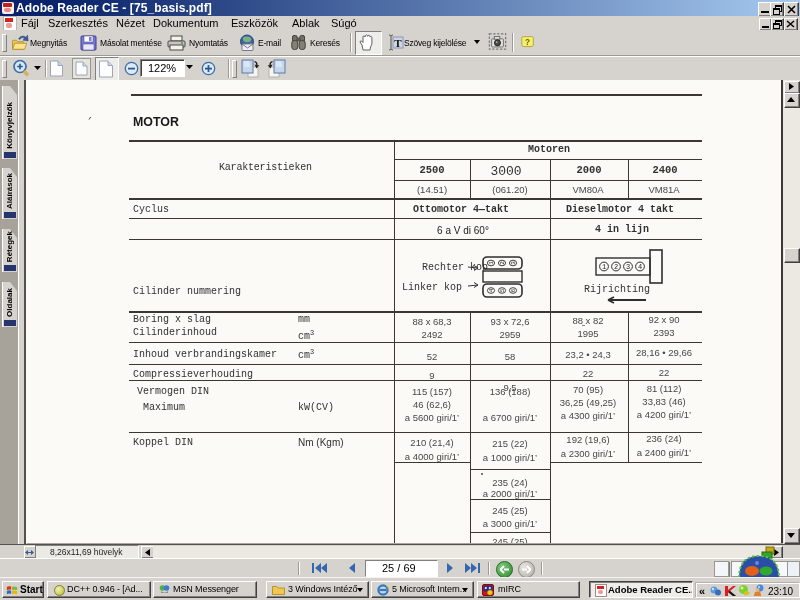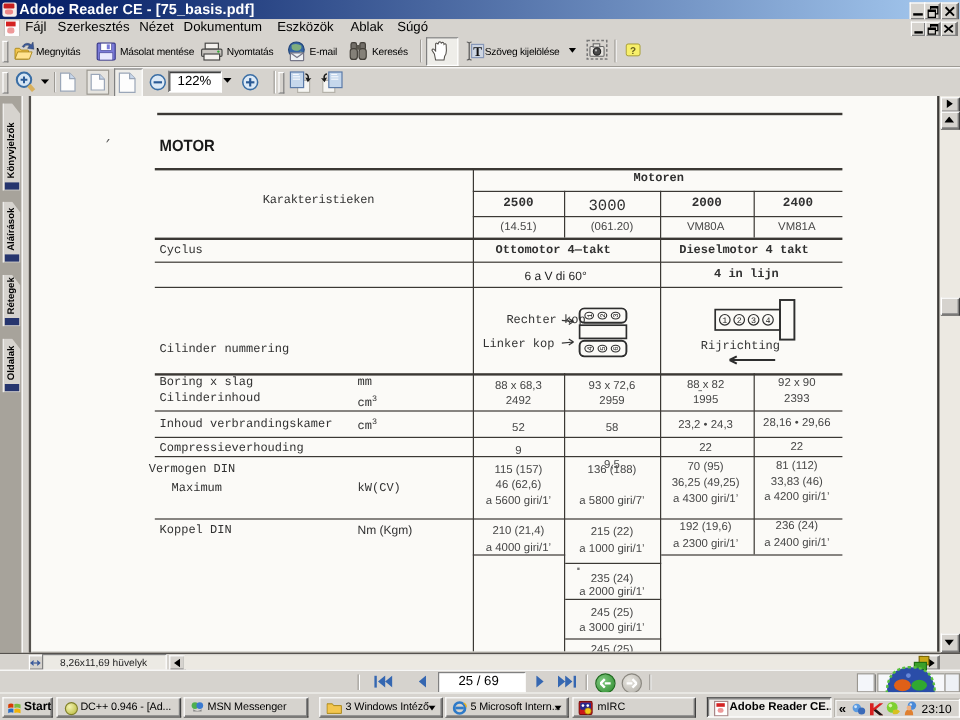--- a/index.html
+++ b/index.html
@@ -371,28 +371,28 @@
     <div class="sv" style="left:484px;top:271px;transform:translateX(-50%);">58</div>
     <div class="sv" style="left:562px;top:269px;transform:translateX(-50%);">23,2 • 24,3</div>
     <div class="sv" style="left:638px;top:267px;transform:translateX(-50%);">28,16 • 29,66</div>
 
     <div class="mt" style="left:107px;top:289px;font-size:10px;">Compressieverhouding</div>
     <div class="sv" style="left:406px;top:290px;transform:translateX(-50%);">9</div>
     <div class="sv" style="left:484px;top:302px;transform:translateX(-50%);">9,5</div>
     <div class="sv" style="left:562px;top:288px;transform:translateX(-50%);">22</div>
     <div class="sv" style="left:638px;top:287px;transform:translateX(-50%);">22</div>
 
-    <div class="mt" style="left:98px;top:306px;font-size:10px;">Vermogen DIN</div>
+    <div class="mt" style="left:111px;top:306px;font-size:10px;">Vermogen DIN</div>
     <div class="mt" style="left:117px;top:322px;font-size:10px;">Maximum</div>
     <div class="mt" style="left:272px;top:322px;font-size:10px;">kW(CV)</div>
     <div class="sv" style="left:406px;top:306px;transform:translateX(-50%);">115 (157)</div>
     <div class="sv" style="left:406px;top:319px;transform:translateX(-50%);">46 (62,6)</div>
     <div class="sv" style="left:406px;top:332px;transform:translateX(-50%);">a 5600 giri/1’</div>
     <div class="sv" style="left:484px;top:306px;transform:translateX(-50%);">136 (188)</div>
-    <div class="sv" style="left:484px;top:332px;transform:translateX(-50%);">a 5800 giri/7’</div>
+    <div class="sv" style="left:484px;top:332px;transform:translateX(-50%);">a 6700 giri/1’</div>
     <div class="sv" style="left:562px;top:304px;transform:translateX(-50%);">70 (95)</div>
     <div class="sv" style="left:562px;top:317px;transform:translateX(-50%);">36,25 (49,25)</div>
     <div class="sv" style="left:562px;top:330px;transform:translateX(-50%);">a 4300 giri/1’</div>
     <div class="sv" style="left:638px;top:303px;transform:translateX(-50%);">81 (112)</div>
     <div class="sv" style="left:638px;top:316px;transform:translateX(-50%);">33,83 (46)</div>
     <div class="sv" style="left:638px;top:329px;transform:translateX(-50%);">a 4200 giri/1’</div>
 
     <div class="mt" style="left:107px;top:357px;font-size:10px;">Koppel DIN</div>
     <div class="mt" style="left:272px;top:357px;font-size:10px;font-family:'Liberation Sans',sans-serif;">Nm (Kgm)</div>
     <div class="sv" style="left:406px;top:357px;transform:translateX(-50%);">210 (21,4)</div>

